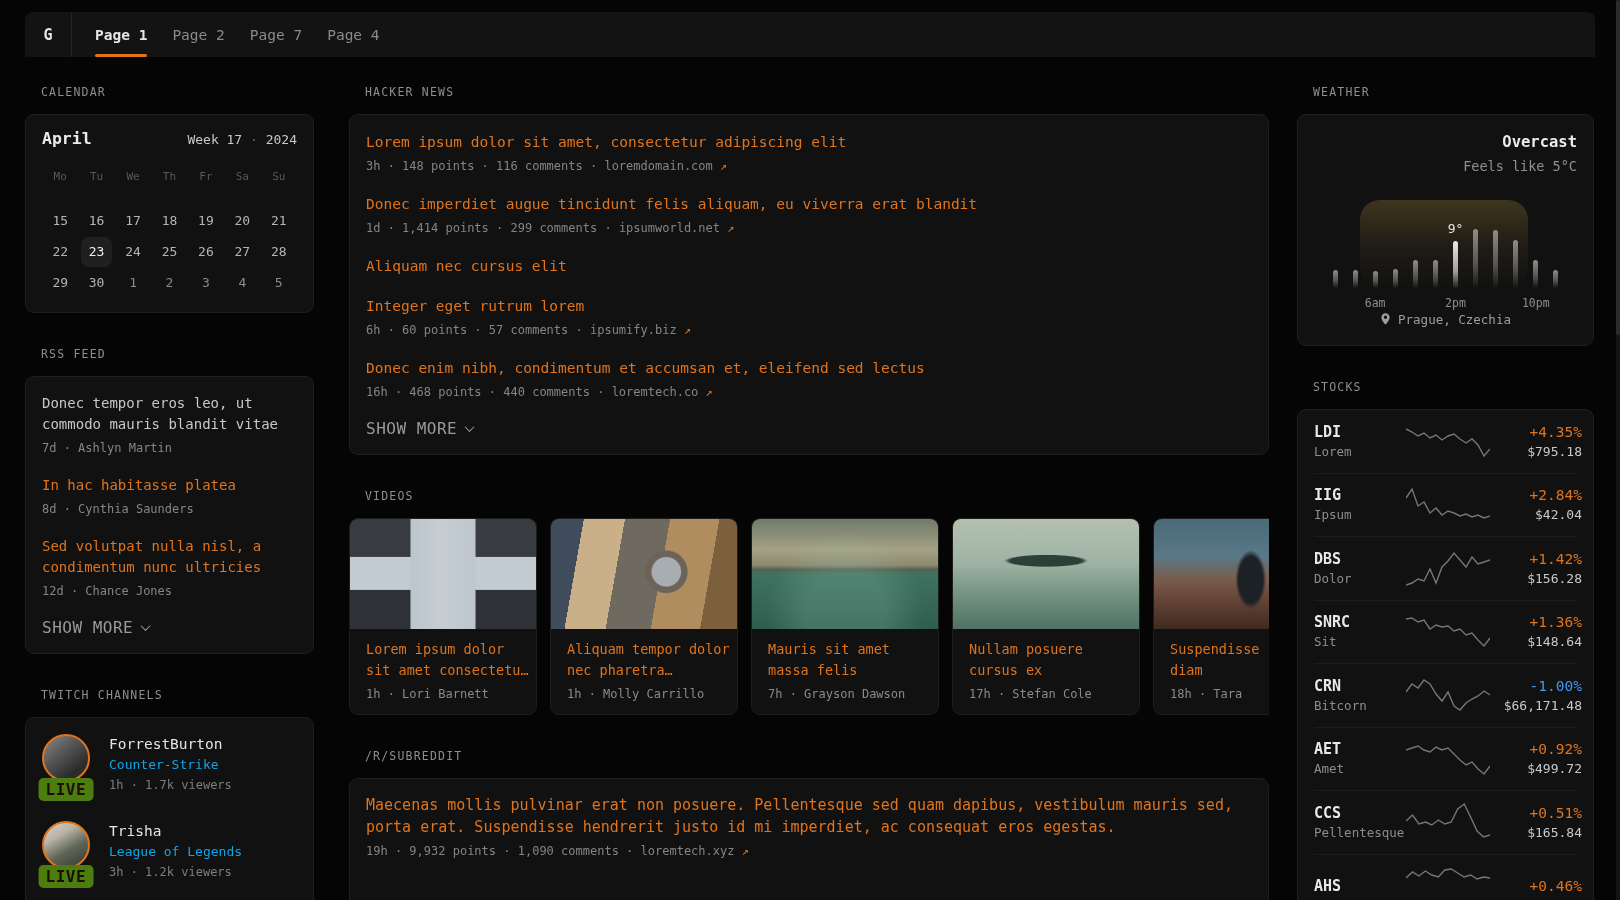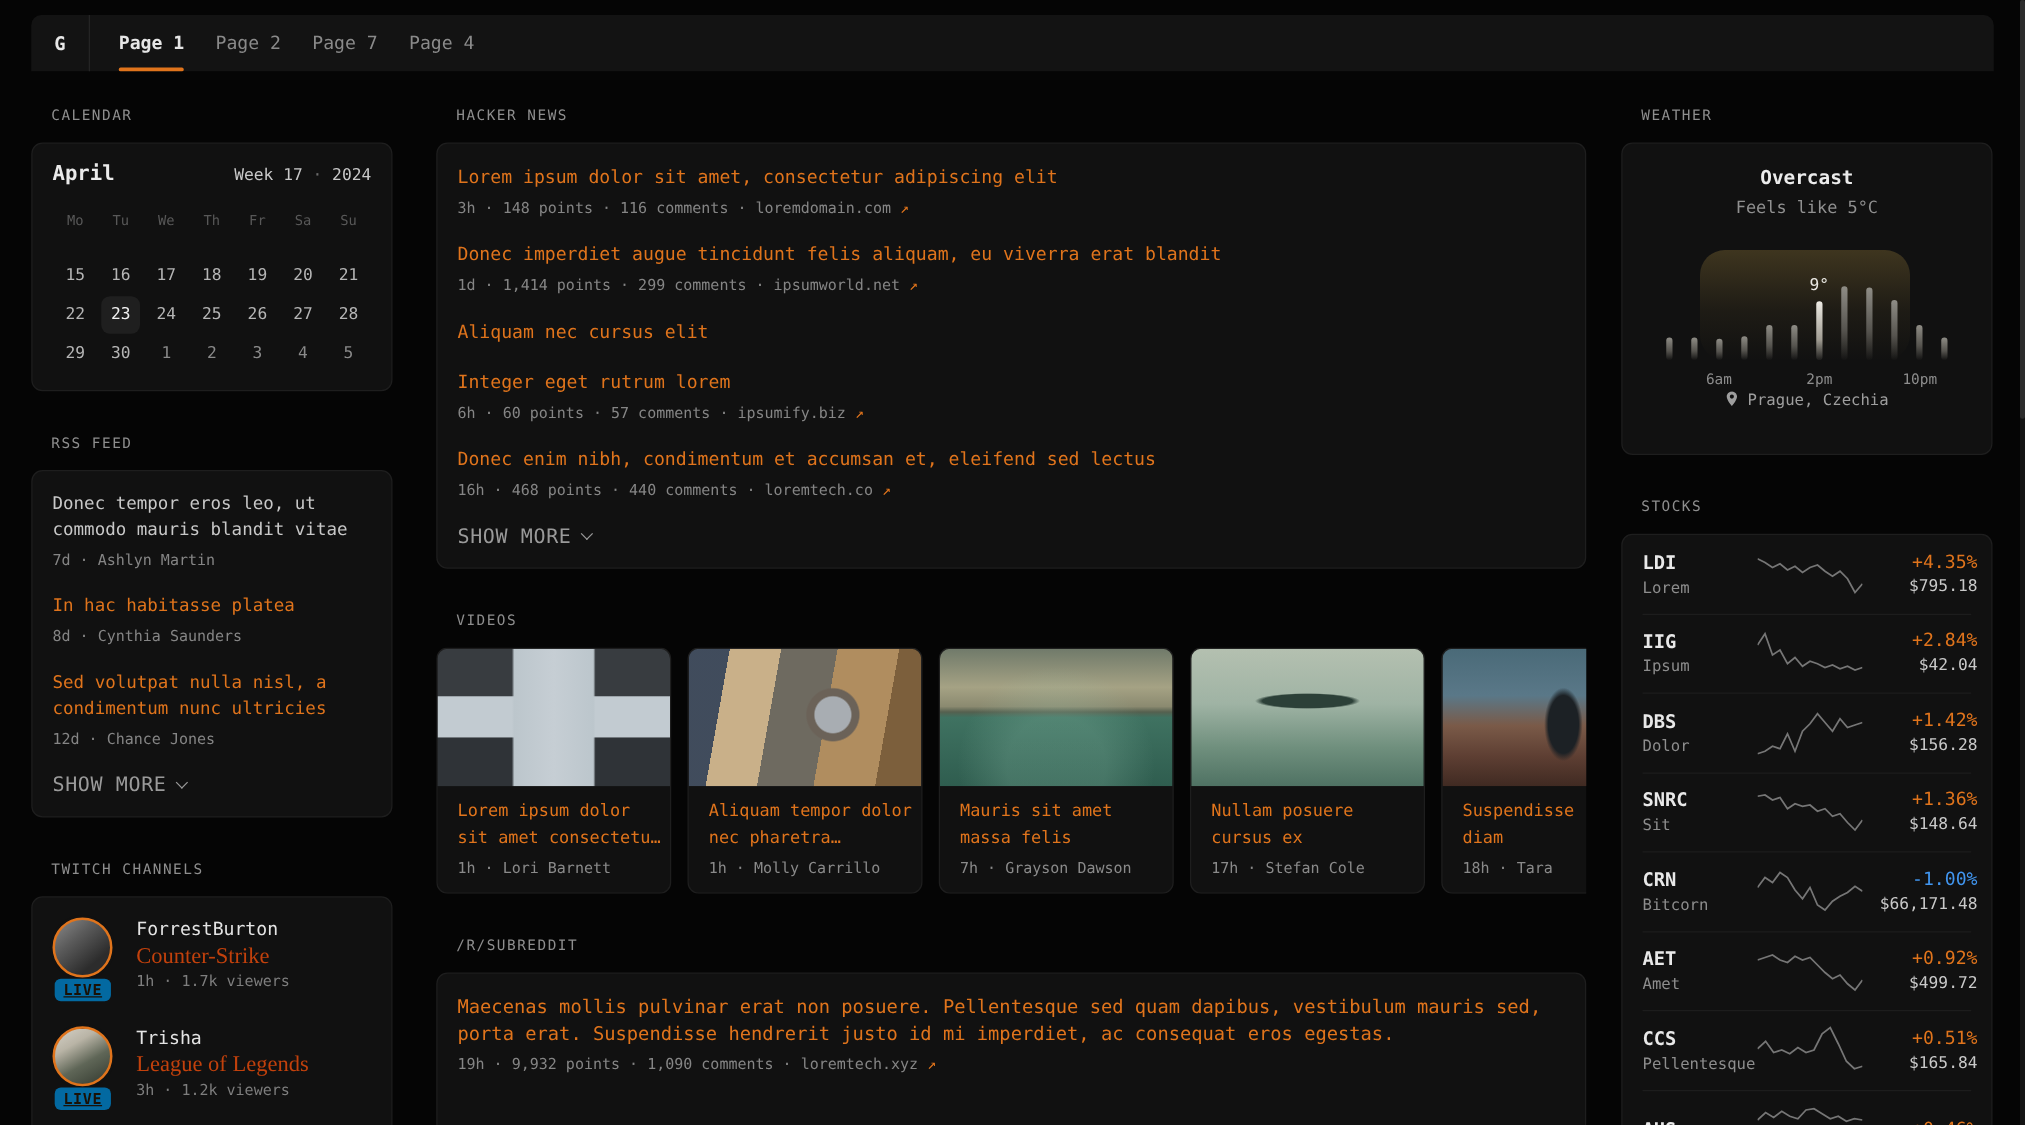--- a/index.html
+++ b/index.html
@@ -78,25 +78,25 @@
   .channel { display:flex; margin-bottom:26px; cursor:pointer; }
   .avatar-wrap { position:relative; width:52px; flex:none; margin-right:15px; }
   .avatar {
     width:48px; height:48px; border-radius:50%;
     border:2px solid #e0741c; box-shadow:0 0 0 2px #111;
   }
   .avatar-forrest { background:linear-gradient(140deg,#8a8a8a 0%,#5b5b5b 35%,#2c2c2c 75%); }
   .avatar-trisha  { background:linear-gradient(150deg,#d6d2c8 0%,#b9b4a6 30%,#5f6657 60%,#32382e 100%); }
   .live-badge {
     position:absolute; left:50%; transform:translateX(-54%); bottom:-6px;
-    background:#0369a1; color:#1a1106; font-size:12px; font-weight:bold;
-    padding:2px 7px; border-radius:5px; letter-spacing:0.5px;text-decoration:underline;
+    background:#4d7c0f; color:#1a1106; font-size:16px; font-weight:bold;
+    padding:2px 7px; border-radius:5px; letter-spacing:0.5px;
   }
   .ch-name { font-size:14.5px; color:#e4e4e4; line-height:20px; }
-  .ch-game { font-size:18px; color:#c2410c; line-height:21px;font-family:Liberation Serif, serif; }
+  .ch-game { font-size:13px; color:#0ea5e9; line-height:21px; }
   .ch-meta { font-size:12px; color:#7e7e7e; line-height:20px; }
   
   .videos-row { display:flex; gap:13px; overflow:hidden; width:920px; }
   .video-card { width:188px; flex:none; background:#111; border:1px solid #1e1e1e; border-radius:9px; cursor:pointer; }
   .vthumb { height:110px; border-radius:8px 8px 0 0; }
   .thumb-towers { background:
       linear-gradient(to right, rgba(56,60,64,0) 32%, #bcc6cc 33%, #c6ced4 50%, #bcc6cc 67%, rgba(56,60,64,0) 68%),
       linear-gradient(to bottom, #383c40 34%, #c2cbd1 35%, #c2cbd1 64%, #2f3337 65%),
       #383c40; }
   .thumb-camera { background:
@@ -112,21 +112,21 @@
   .thumb-field { background:
       radial-gradient(ellipse 22px 42px at 52% 55%, #1c2125 0 55%, rgba(0,0,0,0) 70%),
       linear-gradient(#4a6a78 0%, #5a7888 34%, #7a5a48 56%, #5e3f33 78%, #402a22 100%); }
   .vtitle {
     padding:10px 16px 0; font-size:13.5px; line-height:21px; color:#e0741c;
     height:52px; overflow:hidden; white-space:nowrap;
   }
   .vtitle span { display:block; }
   .vmeta { padding:6px 16px 13px; font-size:12px; color:#8a8a8a; white-space:nowrap; }
   
-  .weather { padding:16px 16px 36px; text-align:center; }
+  .weather { padding:16px 16px 18px; text-align:right; }
   .w-cond { font-size:15.5px; font-weight:bold; color:#ececec; margin-top:2px; }
   .w-feels { font-size:13.5px; color:#909090; margin-top:7px; }
   .wchart { position:relative; height:92px; margin:22px 14px 24px; display:flex;
             justify-content:space-between; align-items:flex-end; }
   .daylight {
     position:absolute; left:13.5%; width:71.5%; top:4px; bottom:0; border-radius:20px;
     background:linear-gradient(180deg, rgba(125,103,50,0.42) 0%, rgba(125,103,50,0.12) 55%, rgba(125,103,50,0) 100%);
   }
   .wslot { position:relative; display:flex; flex-direction:column; justify-content:flex-end;
            align-items:center; height:100%; width:14px; }

